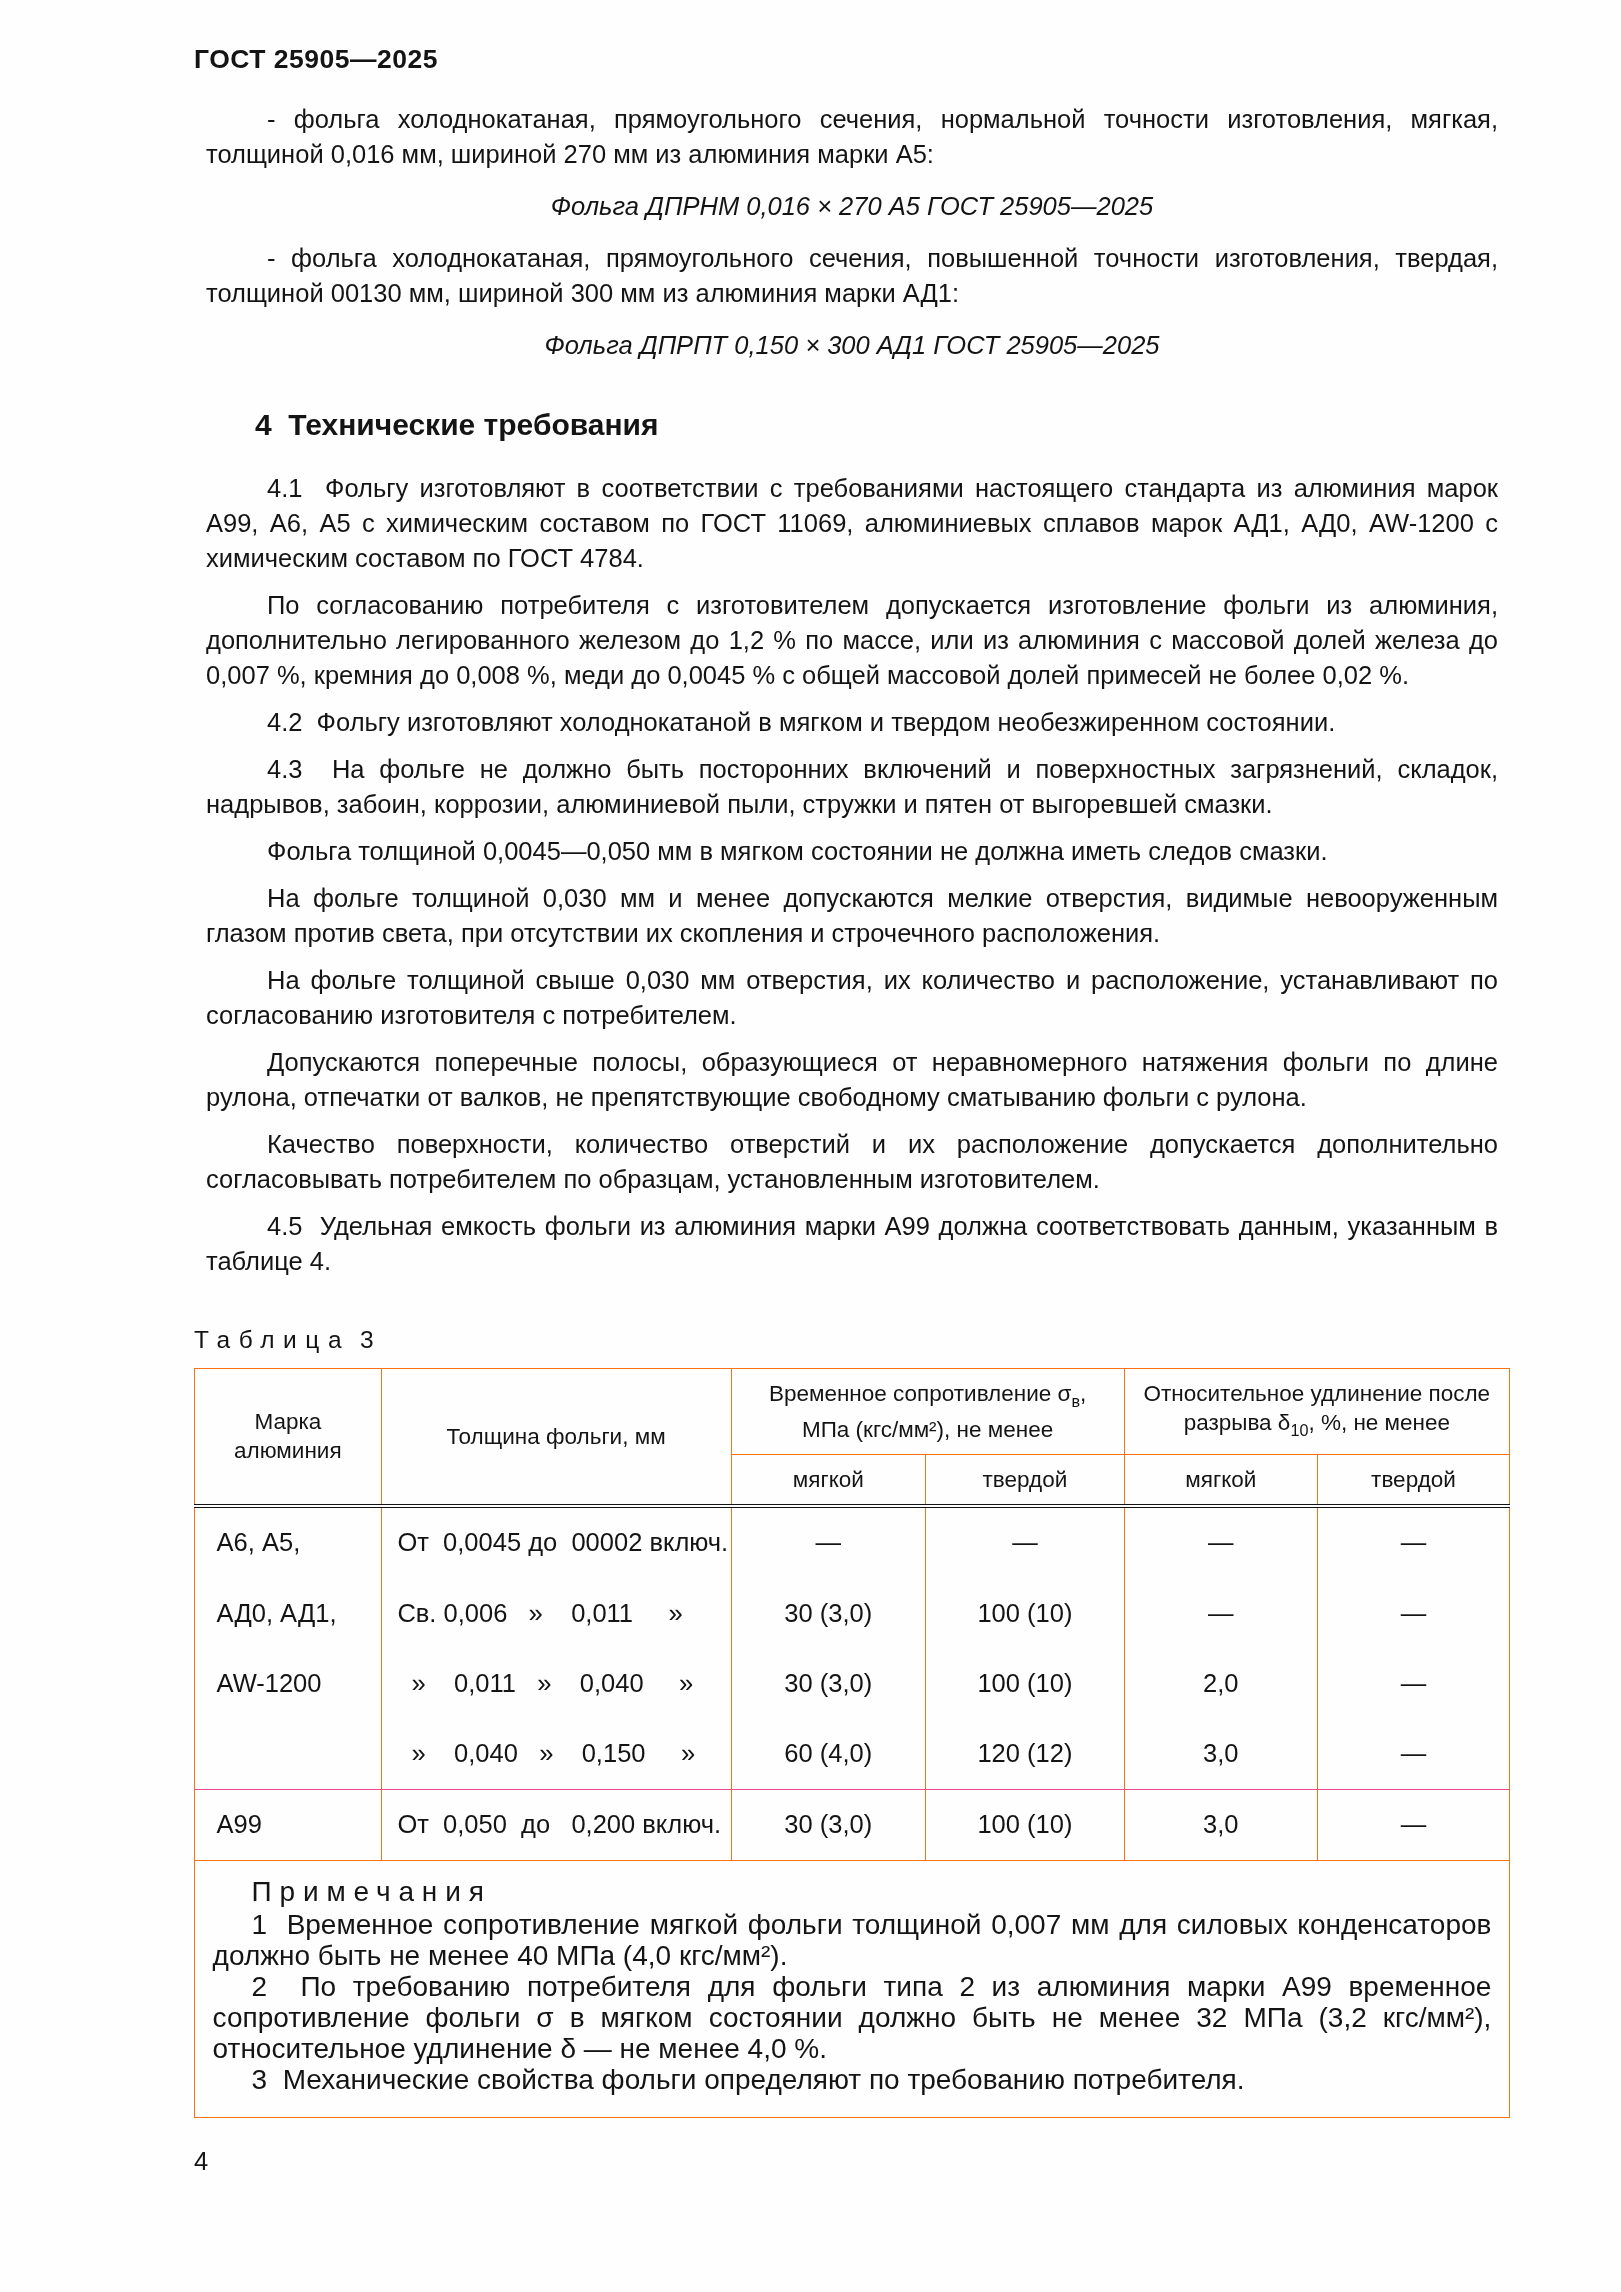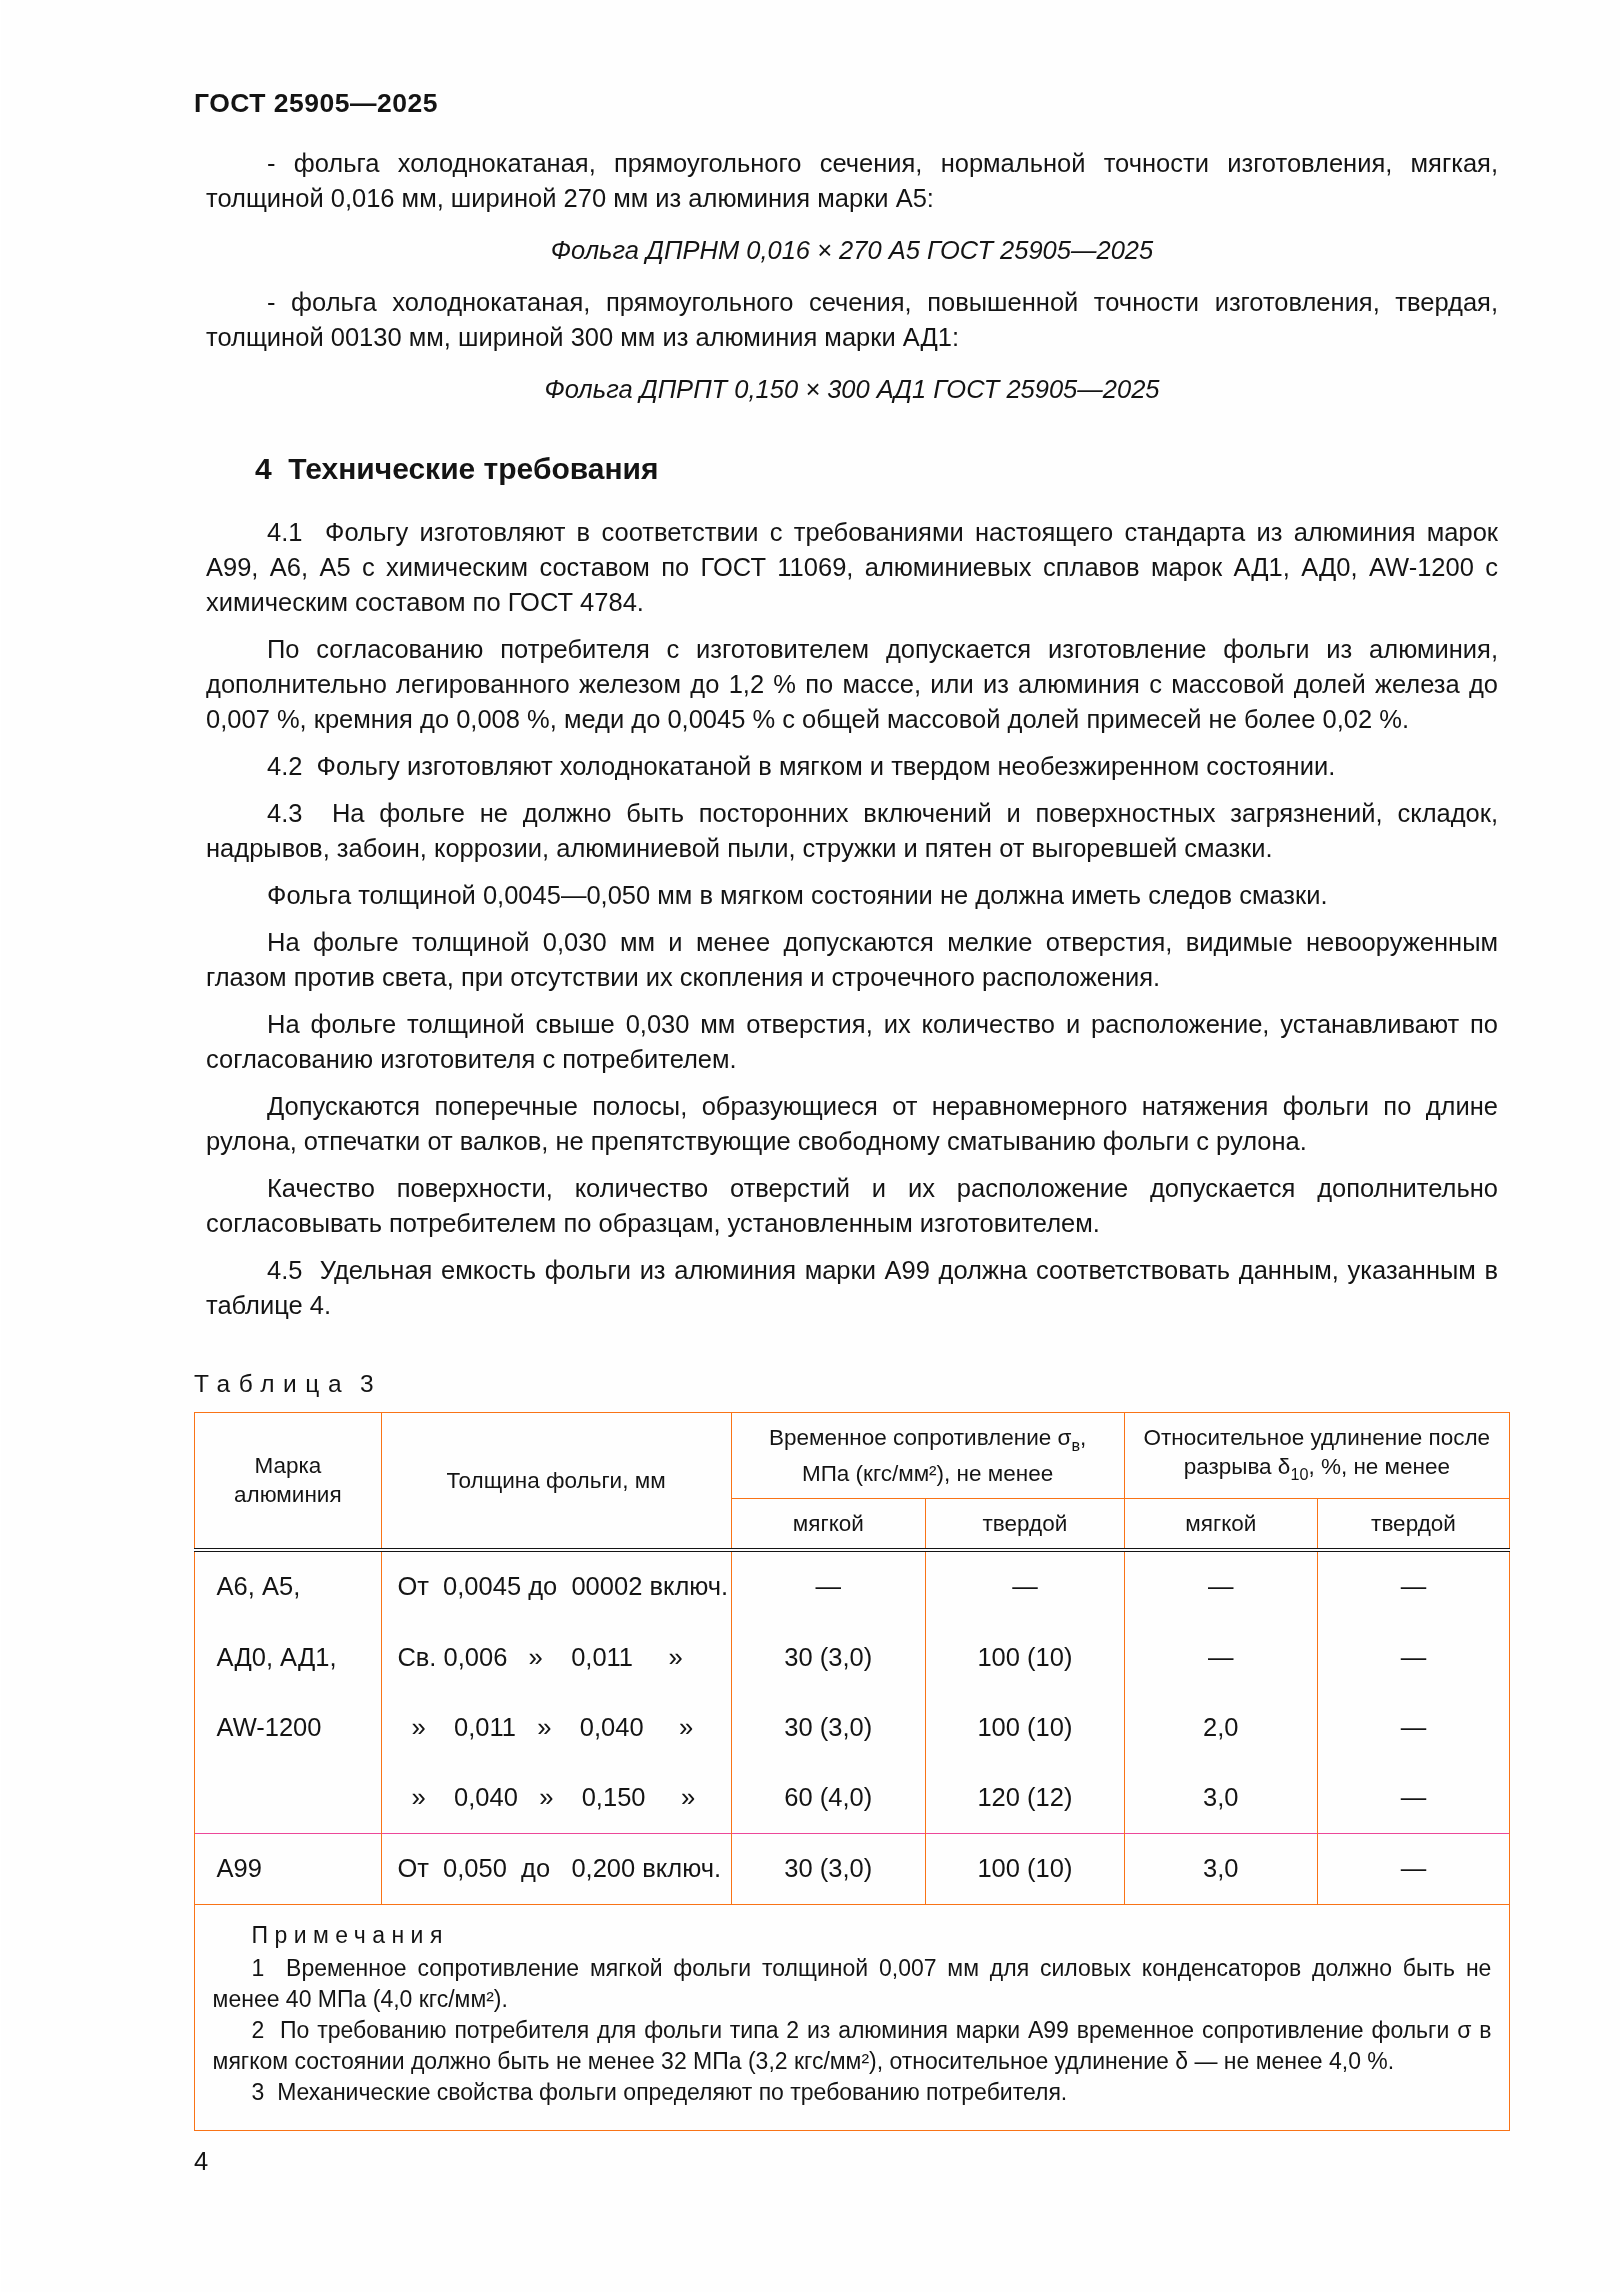--- a/index.html
+++ b/index.html
@@ -1,21 +1,21 @@
 <!DOCTYPE html>
 <html><head>
 <meta charset="utf-8">
 <style>
   * { box-sizing: border-box; }
   html, body { margin:0; padding:0; background:#ffffff; }
   .page {
     width:1619px; height:2293px; margin:0 auto; background:#fefefe;
     position:relative; overflow:hidden;
     font-family:"Liberation Sans", sans-serif; color:#141414;
-    padding:88px 110px 0 193px;
+    padding:44px 110px 0 193px;
   }
   .doc-header { font-weight:bold; font-size:26.5px; letter-spacing:0.5px; }
   .para {
     font-size:25.5px; line-height:35px; text-align:justify;
     text-indent:61px; margin:12px;
   }
   .para.first { margin-top:27.4px; }
   .example {
     font-size:25.5px; line-height:35px; font-style:italic;
     text-align:center; margin:17px 0; text-indent:0;
@@ -43,21 +43,21 @@
 
   tbody.data td {
     font-size:25.5px; padding:20.6px 11.8px; vertical-align:middle;
     border-top:none; border-bottom:none; line-height:29px;
   }
   tbody.data td.mark { text-align:left; padding-left:21.6px; }
   tbody.data td.thick { text-align:left; padding-left:15.7px; white-space:pre; }
   tbody.data td.num { text-align:center; }
   tbody.data tr.sep td { border-top:1px solid #ec4899; }
 
-  td.notes-cell { padding:15.7px 17.6px 21.6px 17.6px; font-size:23px; line-height:31px; border-top:1px solid #141414; }
+  td.notes-cell { padding:15.7px 17.6px 21.6px 17.6px; font-size:28px; line-height:31px; border-top:1px solid #141414; }
   .notes-title { margin:0 0 2px 39px; letter-spacing:0.28em; }
   .note { margin:0; text-align:justify; text-indent:39px; }
 
   .page-number { position:absolute; left:193px; top:2147px; font-size:25.5px; }
 </style>
 </head>
 <body>
 
 <div class="page">
 

